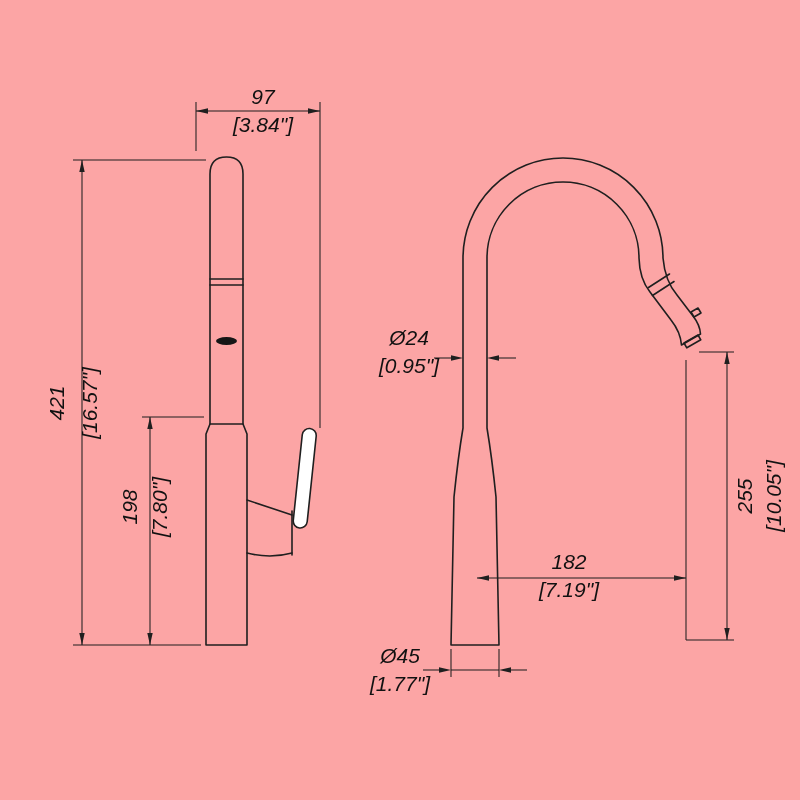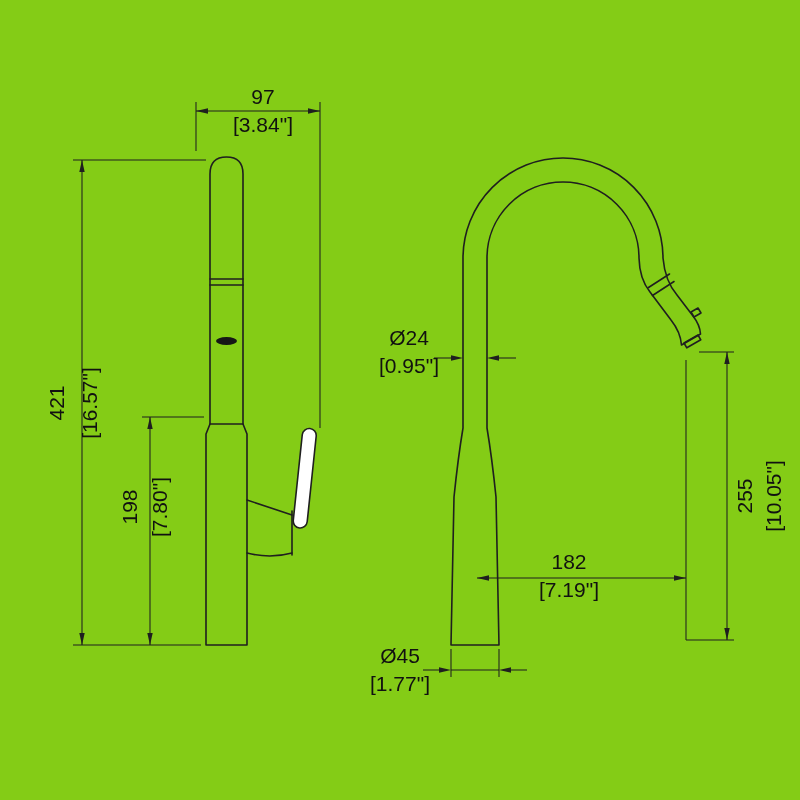--- a/index.html
+++ b/index.html
@@ -7,22 +7,23 @@
     padding: 0;
     background: #ffffff;
     width: 800px;
     height: 800px;
     font-family: "Liberation Sans", sans-serif;
   }
   .canvas {
     position: relative;
     width: 800px;
     height: 800px;
-    background: #84cc16;
+    background: #fca5a5;
     overflow: hidden;
+    font-style: italic;
   }
   svg { display: block; }
   .outline path, .outline line, .outline rect {
     fill: none;
     stroke: #1f1f1f;
     stroke-width: 1.6;
     stroke-linejoin: round;
     stroke-linecap: round;
   }
   .outline .filled { fill: #161616; stroke: none; }

